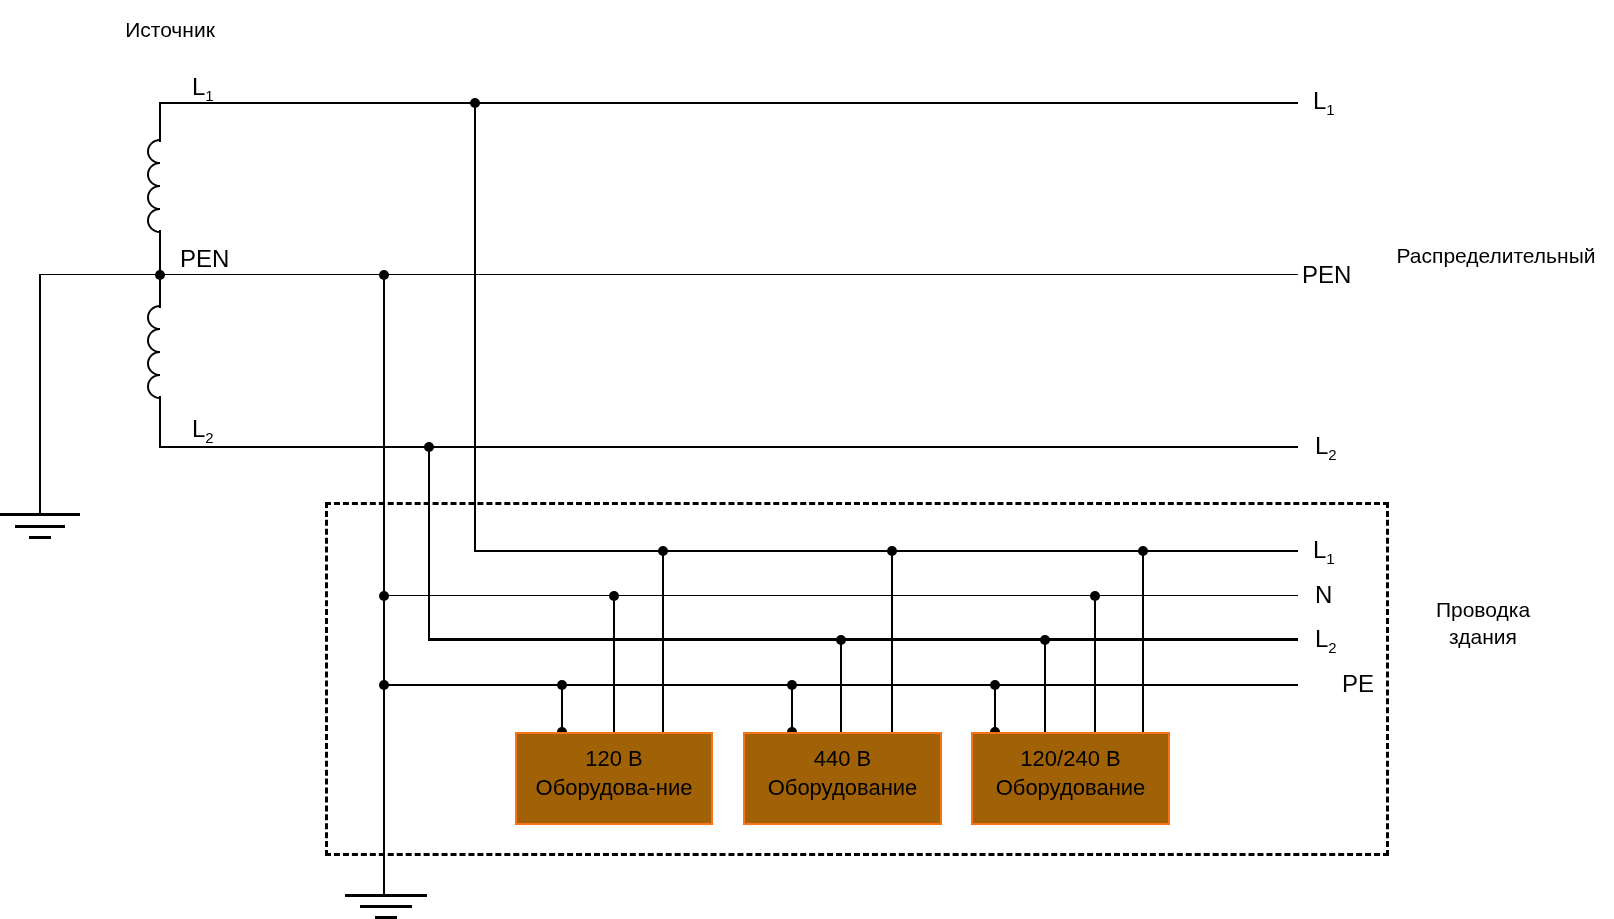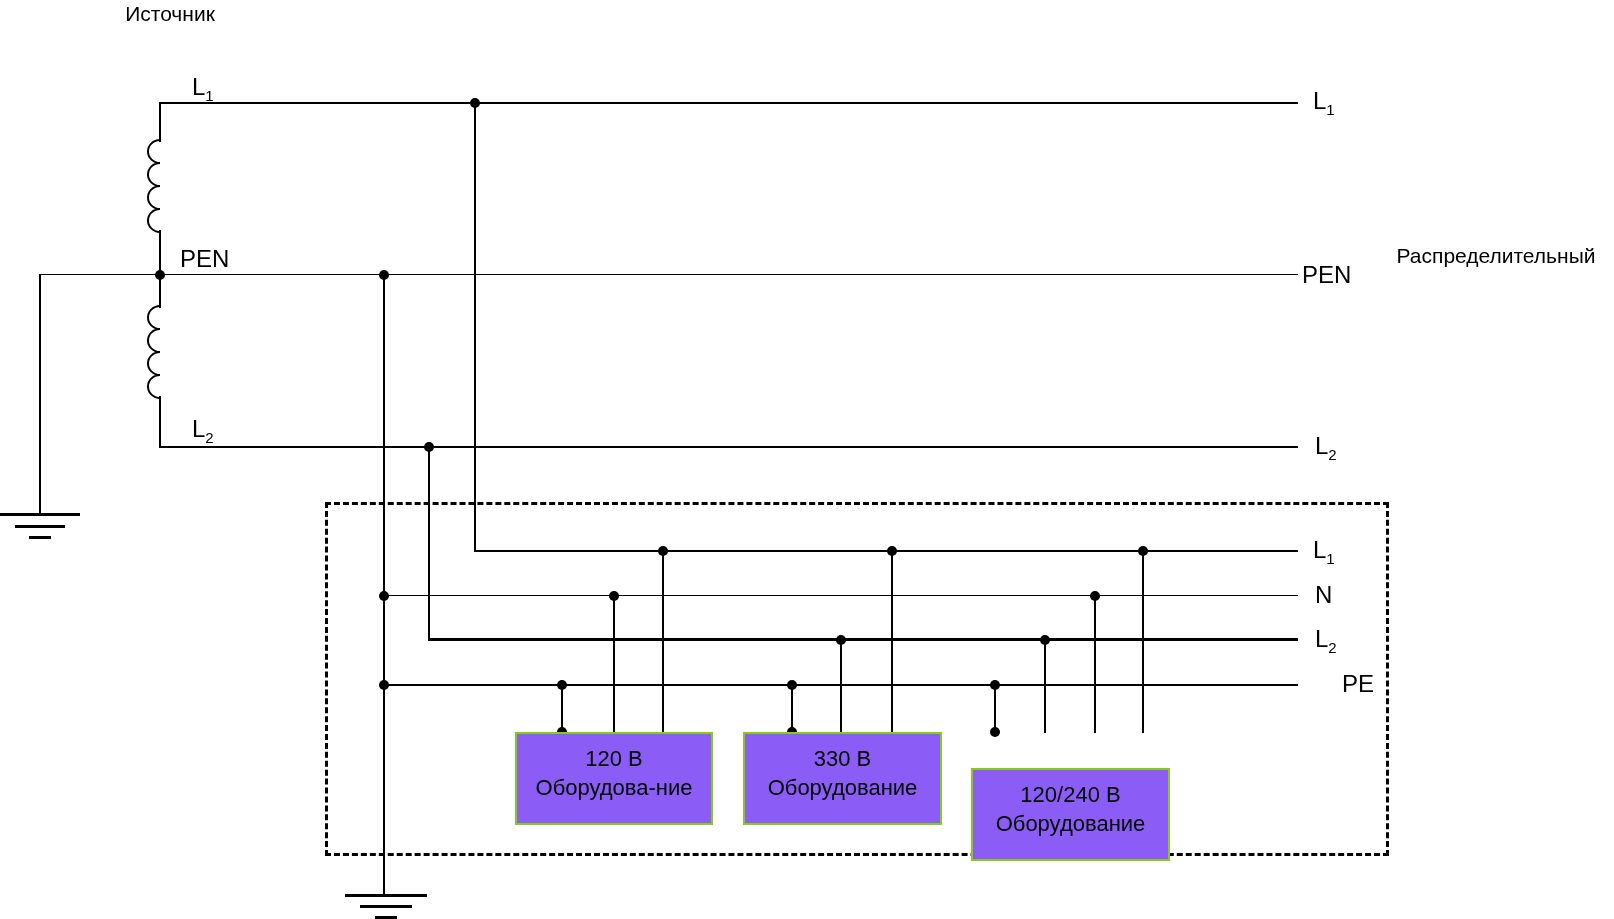--- a/index.html
+++ b/index.html
@@ -3,21 +3,21 @@
 <meta charset="utf-8">
 <style>
   html,body{margin:0;padding:0;background:#fff;}
   .canvas{
     position:relative;width:1614px;height:919px;background:#fff;
     font-family:"Liberation Sans", sans-serif;color:#000;overflow:hidden;
   }
   .hw,.vw{position:absolute;background:#000;}
   .dot{position:absolute;width:10px;height:10px;border-radius:50%;background:#000;}
   .dashed-box{position:absolute;border:3px dashed #000;background:transparent;}
-  .eq-box{position:absolute;border:2px solid #84cc16;background:#8b5cf6;text-align:center;
+  .eq-box{position:absolute;border:2px solid #f97316;background:#a16207;text-align:center;
           font-size:22px;line-height:29px;padding-top:10px;box-sizing:border-box;}
   .lbl{position:absolute;font-size:24px;line-height:26px;white-space:nowrap;}
   .lbl sub{font-size:15px;line-height:0;}
   .note{position:absolute;font-size:21px;line-height:27px;text-align:center;white-space:nowrap;}
   .gbar{position:absolute;height:3px;background:#000;}
   svg.coil{position:absolute;overflow:visible;}
 </style>
 </head>
 <body>
 
@@ -87,29 +87,29 @@
   <div class="dot" style="left:990px;top:680px;"></div>
   <div class="dot" style="left:557px;top:727px;"></div>
   <div class="dot" style="left:787px;top:727px;"></div>
   <div class="dot" style="left:990px;top:727px;"></div>
 
   <div class="eq-box" style="left:515px;top:732px;width:198px;height:93px;">
     <div>120 В</div>
     <div>Оборудова-ние</div>
   </div>
   <div class="eq-box" style="left:743px;top:732px;width:199px;height:93px;">
-    <div>330 В</div>
+    <div>440 В</div>
     <div>Оборудование</div>
   </div>
-  <div class="eq-box" style="left:971px;top:768px;width:199px;height:93px;">
+  <div class="eq-box" style="left:971px;top:732px;width:199px;height:93px;">
     <div>120/240 В</div>
     <div>Оборудование</div>
   </div>
 
-  <div class="note" style="left:60px;top:0px;width:220px;">
+  <div class="note" style="left:60px;top:16px;width:220px;">
     <div>Источник</div>
   </div>
 
   <div class="lbl" style="left:192px;top:74px;">
     <span>L</span><sub>1</sub>
   </div>
   <div class="lbl" style="left:180px;top:246px;"><span>PEN</span></div>
   <div class="lbl" style="left:192px;top:416px;">
     <span>L</span><sub>2</sub>
   </div>
@@ -128,14 +128,18 @@
 
   <div class="lbl" style="left:1313px;top:537px;">
     <span>L</span><sub>1</sub>
   </div>
   <div class="lbl" style="left:1315px;top:582px;"><span>N</span></div>
   <div class="lbl" style="left:1315px;top:626px;">
     <span>L</span><sub>2</sub>
   </div>
   <div class="lbl" style="left:1342px;top:671px;"><span>PE</span></div>
 
+  <div class="note" style="left:1393px;top:596px;width:180px;">
+    <div>Проводка</div>
+    <div>здания</div>
+  </div>
 
 </div>
 
 </body></html>

